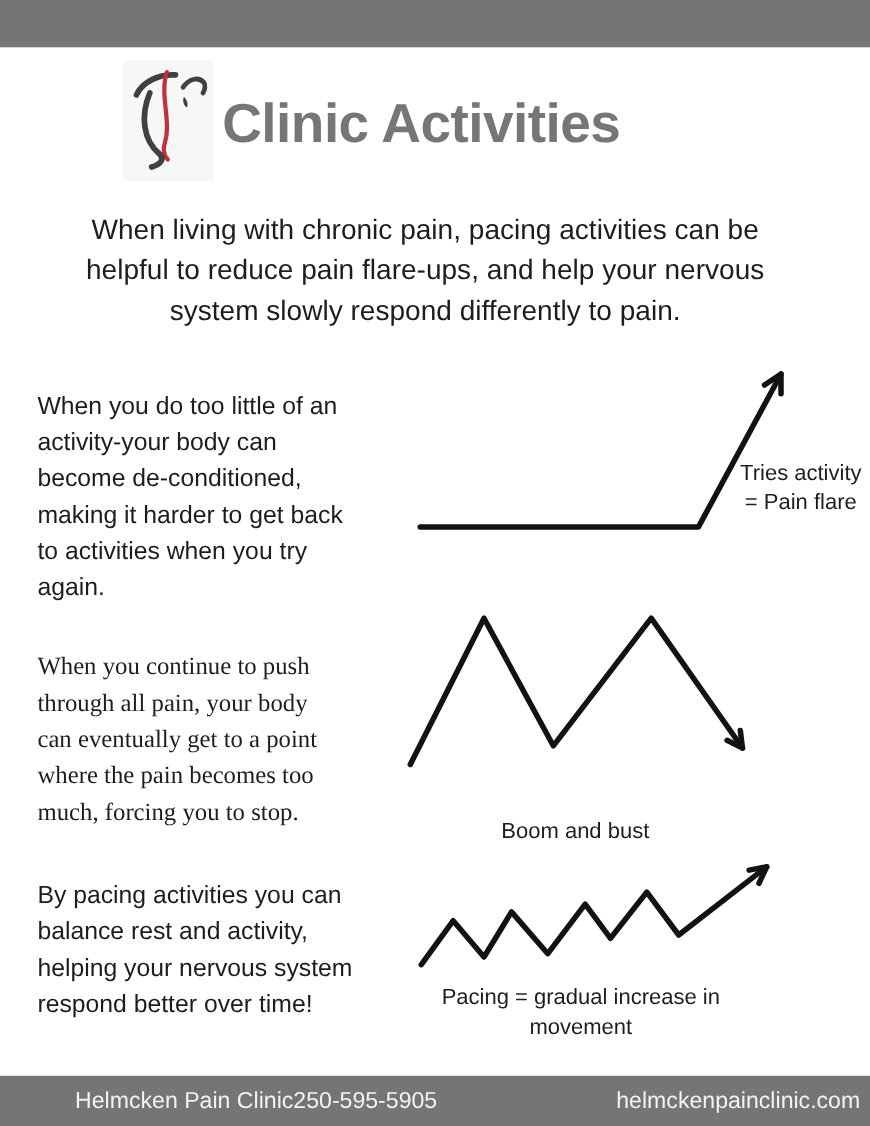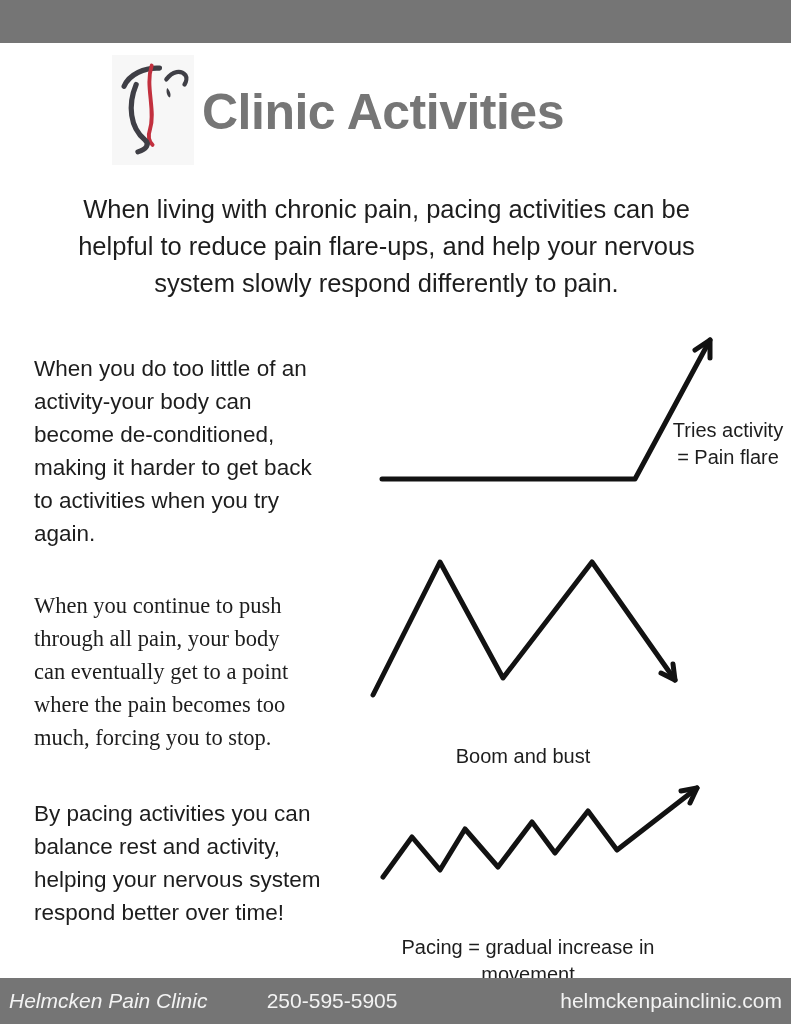--- a/index.html
+++ b/index.html
@@ -37,27 +37,27 @@
   .d2{left:365px;top:552px;width:330px;height:150px;}
   .d3{left:370px;top:780px;width:345px;height:110px;}
   .diagram polyline{fill:none;stroke:var(--diagram-line);stroke-width:5;stroke-linecap:round;stroke-linejoin:round;}
   .caption{
     position:absolute;text-align:center;font-size:20px;line-height:26px;
     white-space:pre-line;color:var(--body-text);
   }
   .d1-caption{left:370px;top:496px;width:306px;}
   .d1-side{left:648px;top:417px;width:160px;line-height:27px;}
   .d2-caption{left:420px;top:700px;width:206px;margin-top:43px;}
-  .d3-caption{left:388px;top:894px;width:280px;line-height:27px;margin-top:40px;}
+  .d3-caption{left:388px;top:894px;width:280px;line-height:27px;}
   .footer{
     position:absolute;left:0;top:978px;width:791px;height:46px;background:var(--bar-gray);
     display:flex;align-items:center;padding:0 9px;color:var(--footer-text);font-size:21px;
   }
   .footer .cell{flex:1;}
-  .footer .cell.left{text-align:left;font-style:italic;}
+  .footer .cell.left{text-align:right;}
   .footer .cell.center{text-align:left;}
   .footer .cell.right{text-align:right;}
 </style>
 </head>
 <body>
 
 <div class="page">
 
   <div class="top-bar"></div>
 

